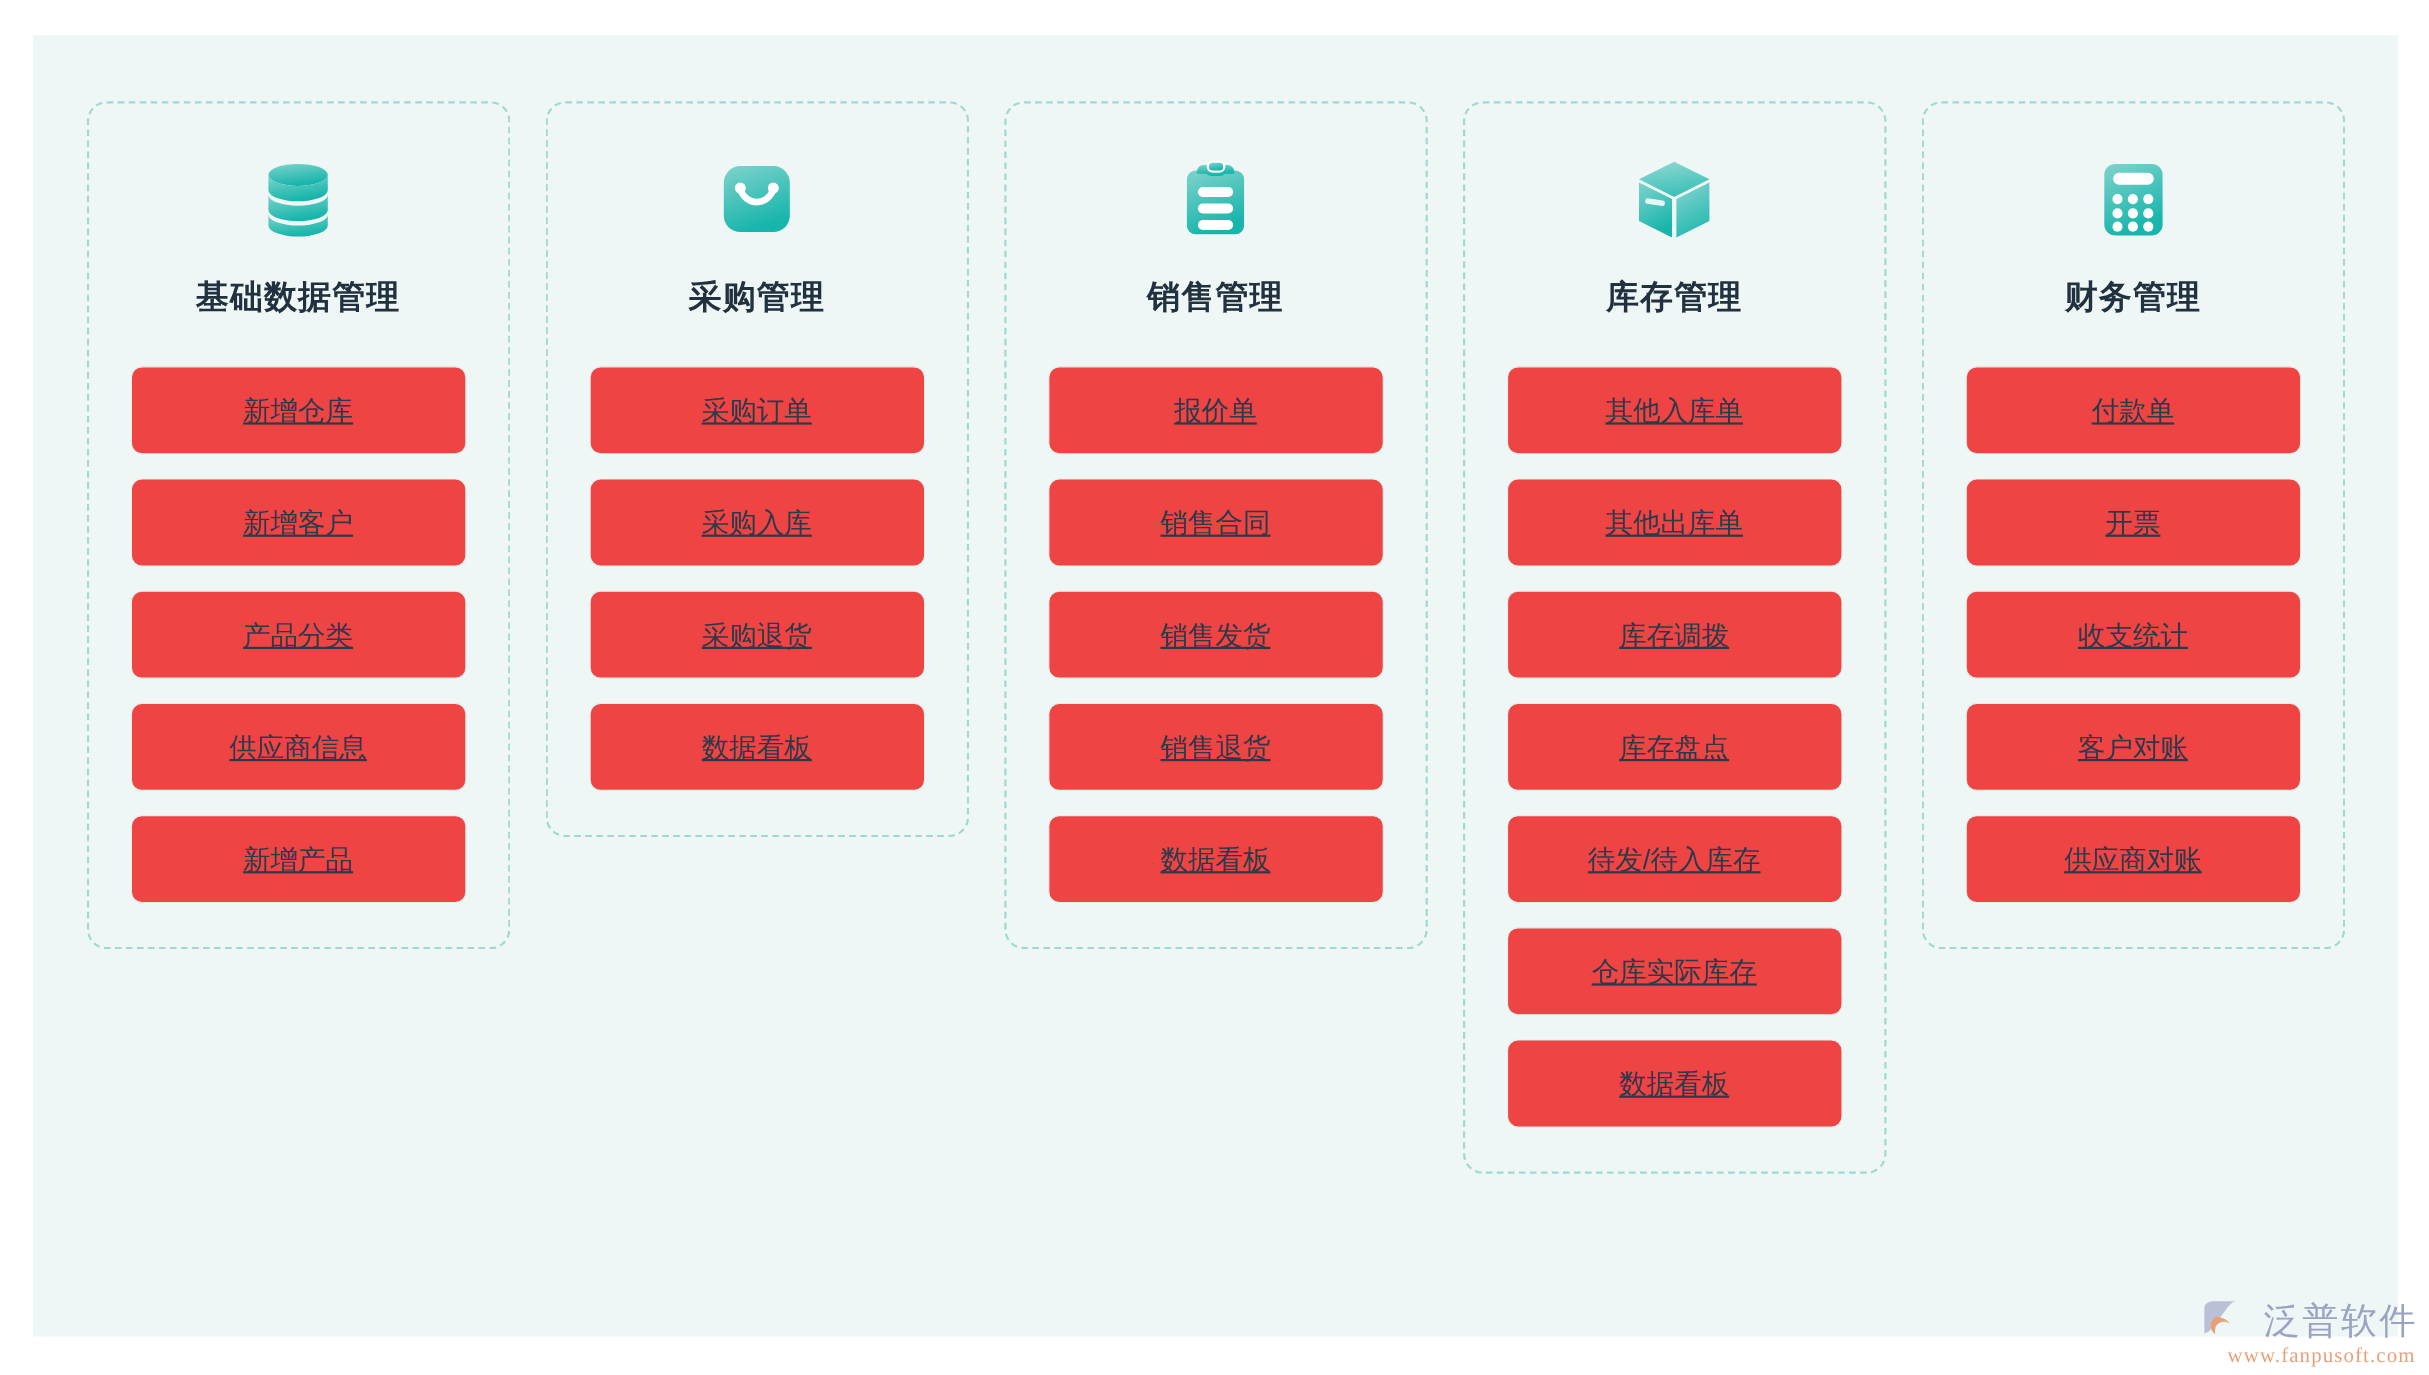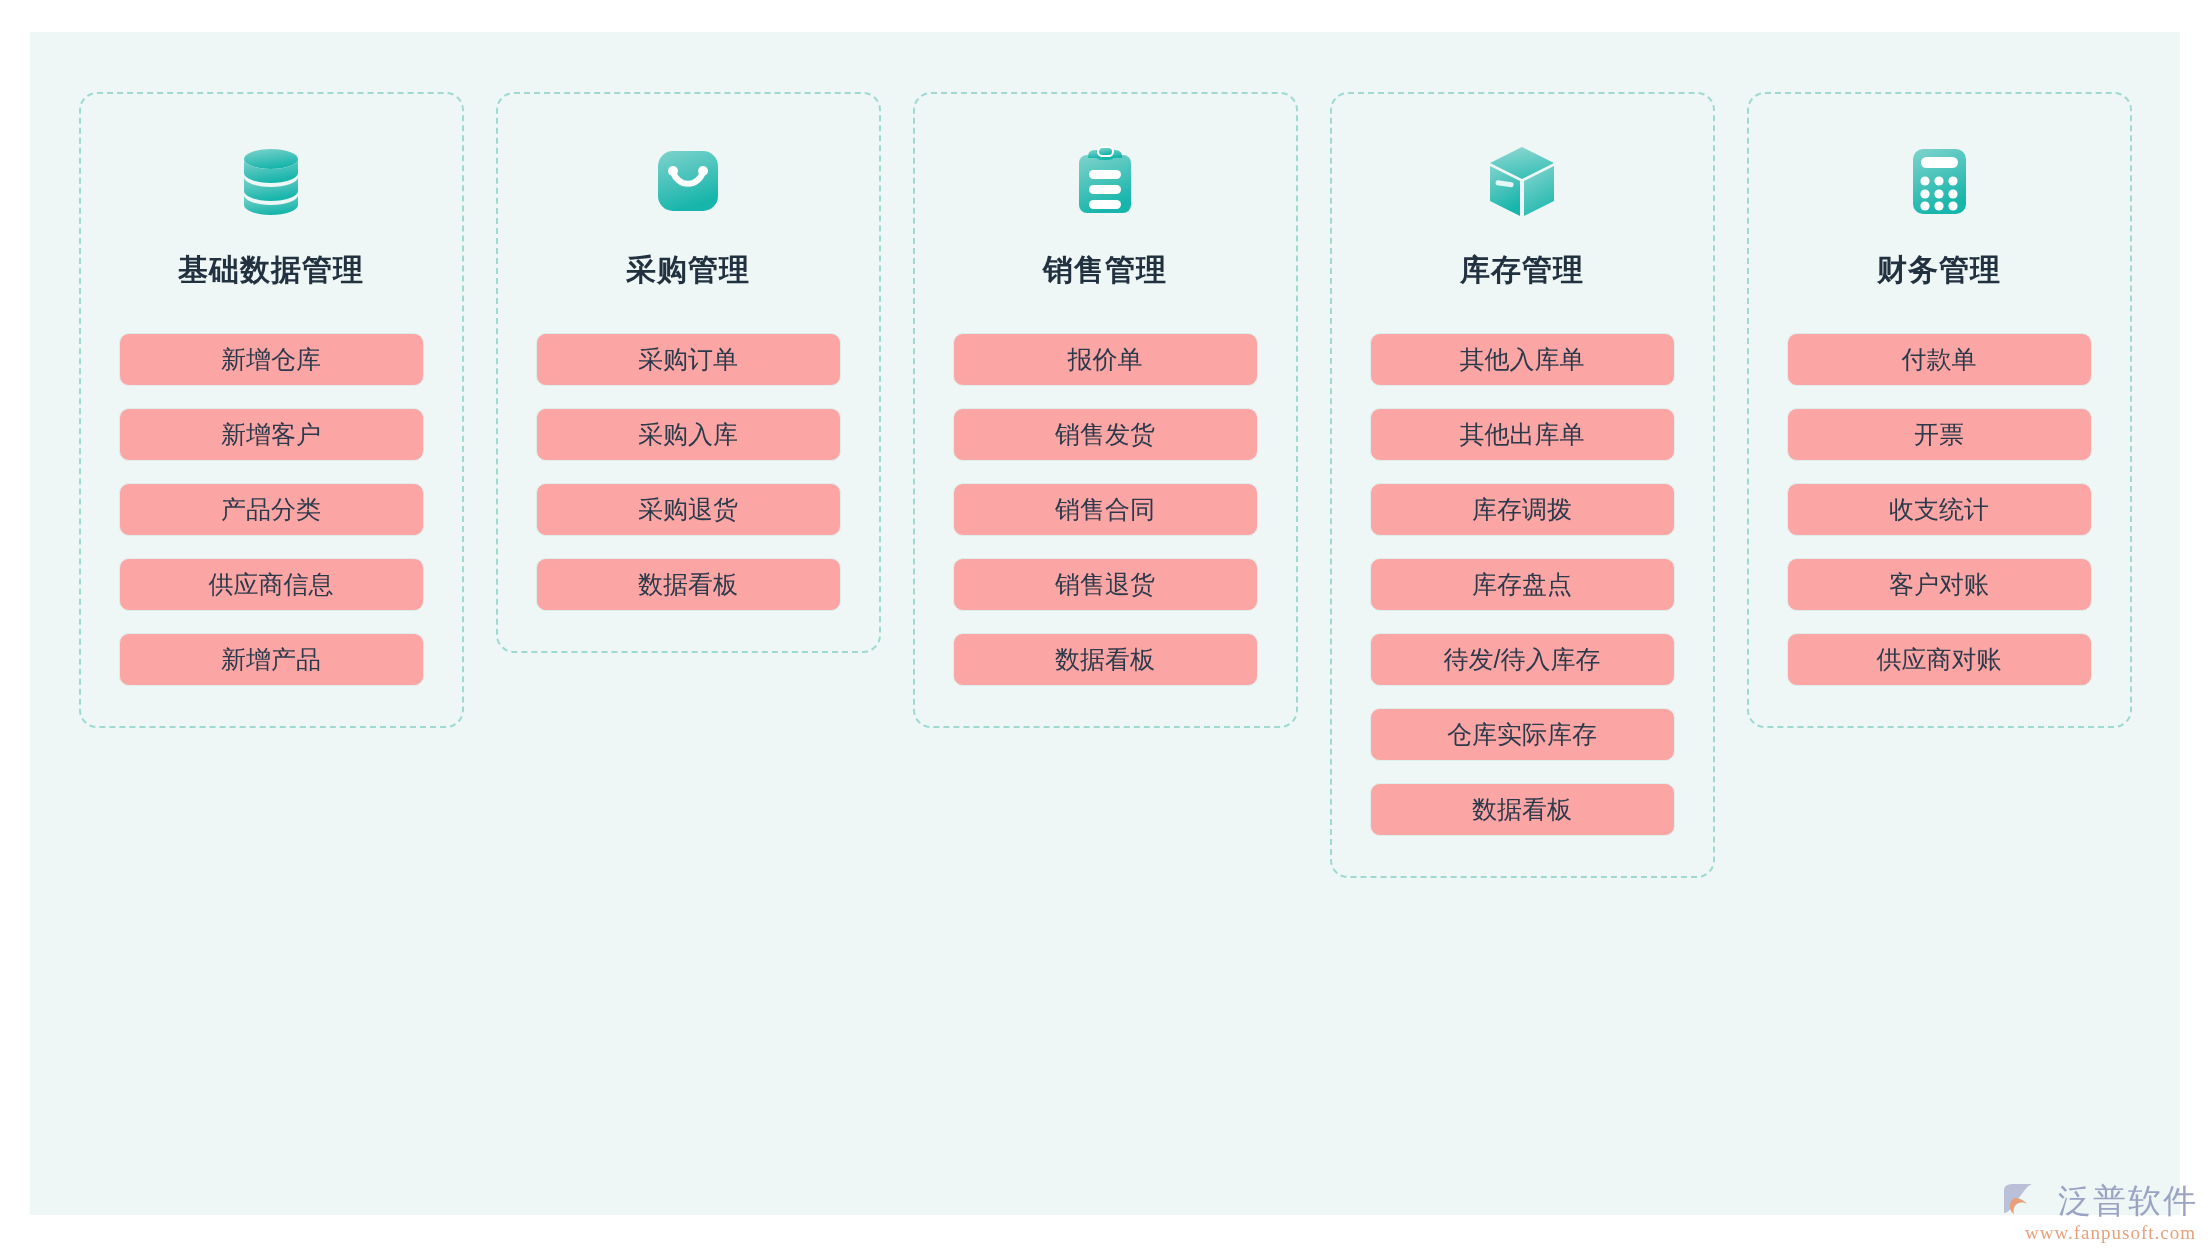--- a/index.html
+++ b/index.html
@@ -72,31 +72,32 @@
   }
 
   .items {
     width: 100%;
     display: flex;
     flex-direction: column;
     gap: 22px;
   }
 
   .item {
-    height: 53px;
-    background: #fca5a5;
+    height: 80px;
+    background: #ef4444;
     border: 1.5px solid #deeeec;
     border-radius: 10px;
     display: flex;
     align-items: center;
     justify-content: center;
     font-size: 25px;
     color: #2b3a4a;
     white-space: nowrap;
     cursor: pointer;
+    text-decoration: underline;
   }
 
   
   #watermark {
     position: absolute;
     right: 10px;
     bottom: 6px;
     display: flex;
     flex-direction: column;
     align-items: flex-end;
@@ -193,22 +194,22 @@
             <rect x="31" y="4" width="17" height="11" rx="5.5" fill="#ffffff"></rect>
             <rect x="33" y="6" width="13" height="7" rx="3.5" fill="url(#g2)"></rect>
             <rect x="23" y="28" width="32" height="9" rx="4.5" fill="#ffffff"></rect>
             <rect x="23" y="43" width="32" height="9" rx="4.5" fill="#ffffff"></rect>
             <rect x="23" y="58" width="32" height="9" rx="4.5" fill="#ffffff"></rect>
           </svg>
         </div>
         <div class="col-title">销售管理</div>
         <div class="items">
           <div class="item">报价单</div>
+          <div class="item">销售合同</div>
           <div class="item">销售发货</div>
-          <div class="item">销售合同</div>
           <div class="item">销售退货</div>
           <div class="item">数据看板</div>
         </div>
       </div>
       <div class="column">
         <div class="col-icon">
           <svg width="78" height="78" viewBox="0 0 78 78">
             <defs>
               <linearGradient id="g3" x1="0" y1="0" x2="0.35" y2="1">
                 <stop offset="0%" stop-color="#7fd3cc"></stop>

